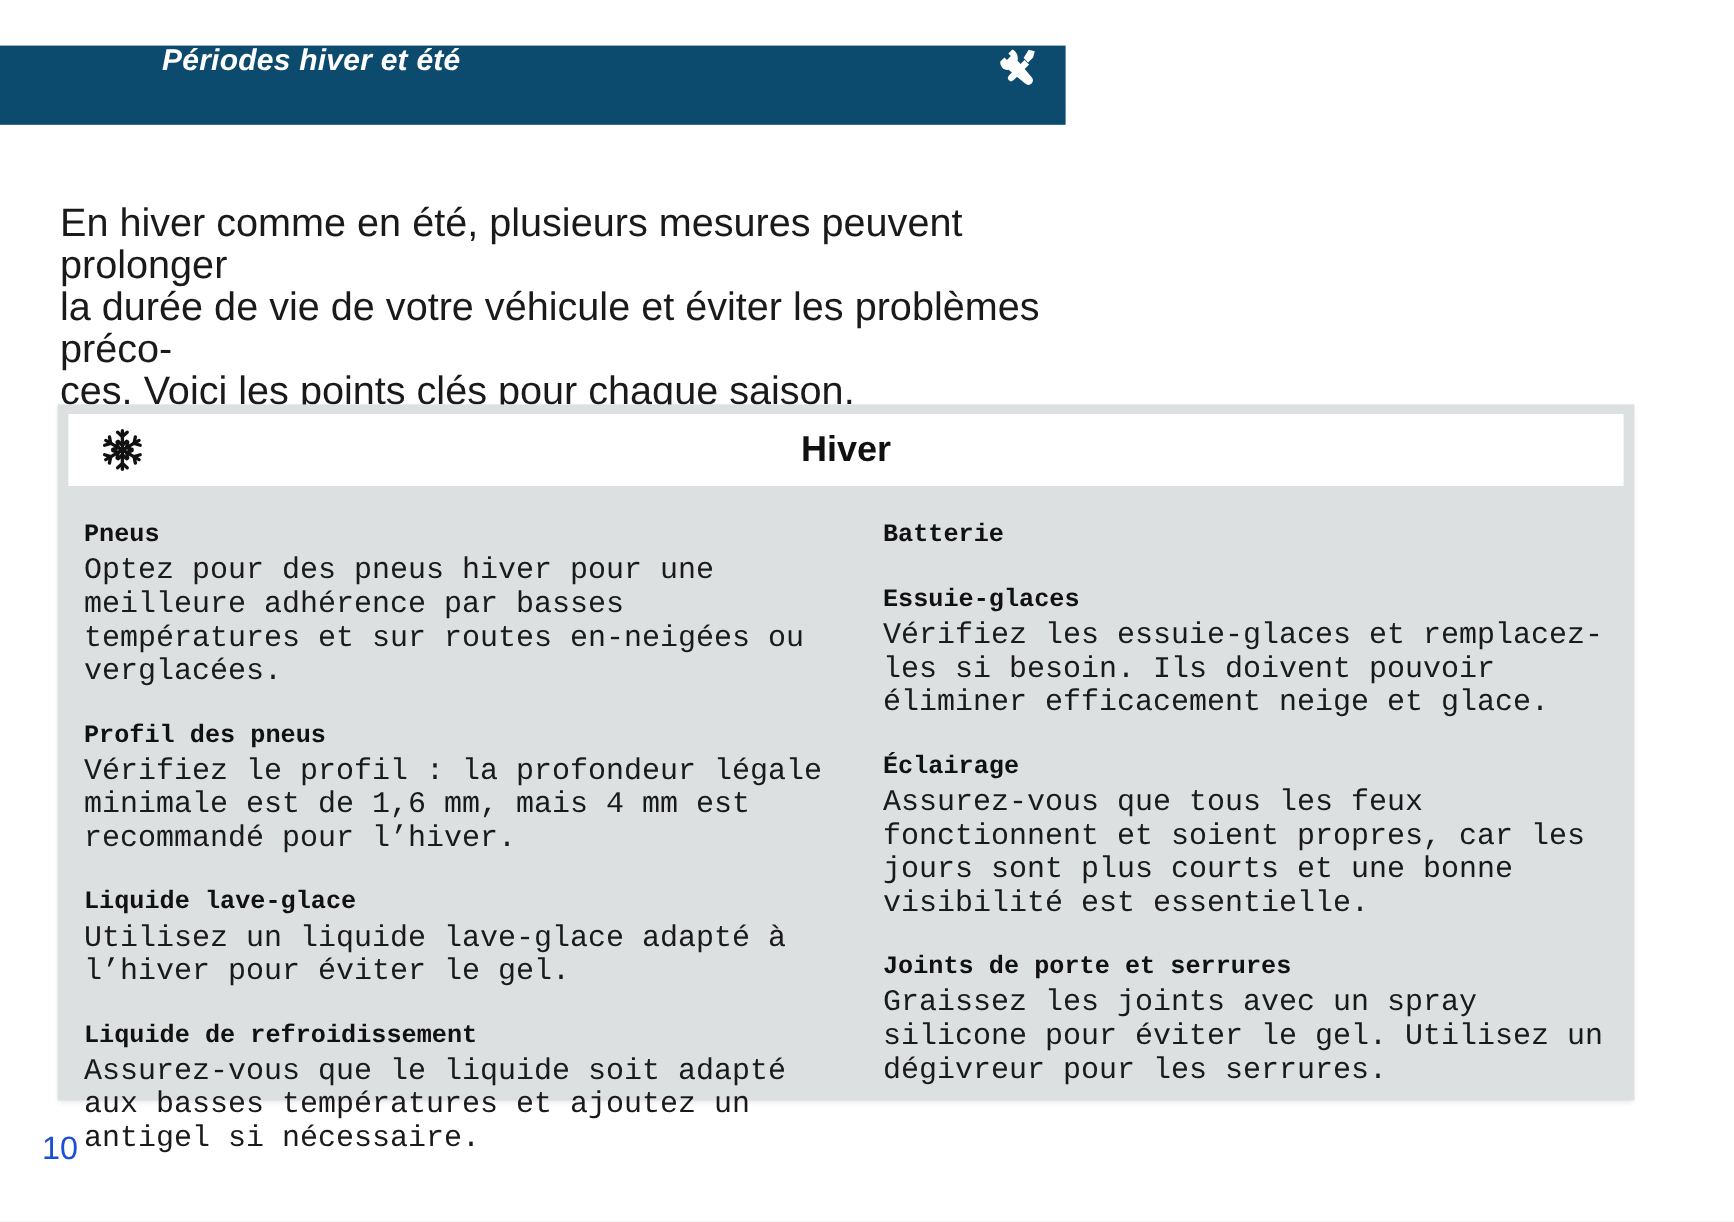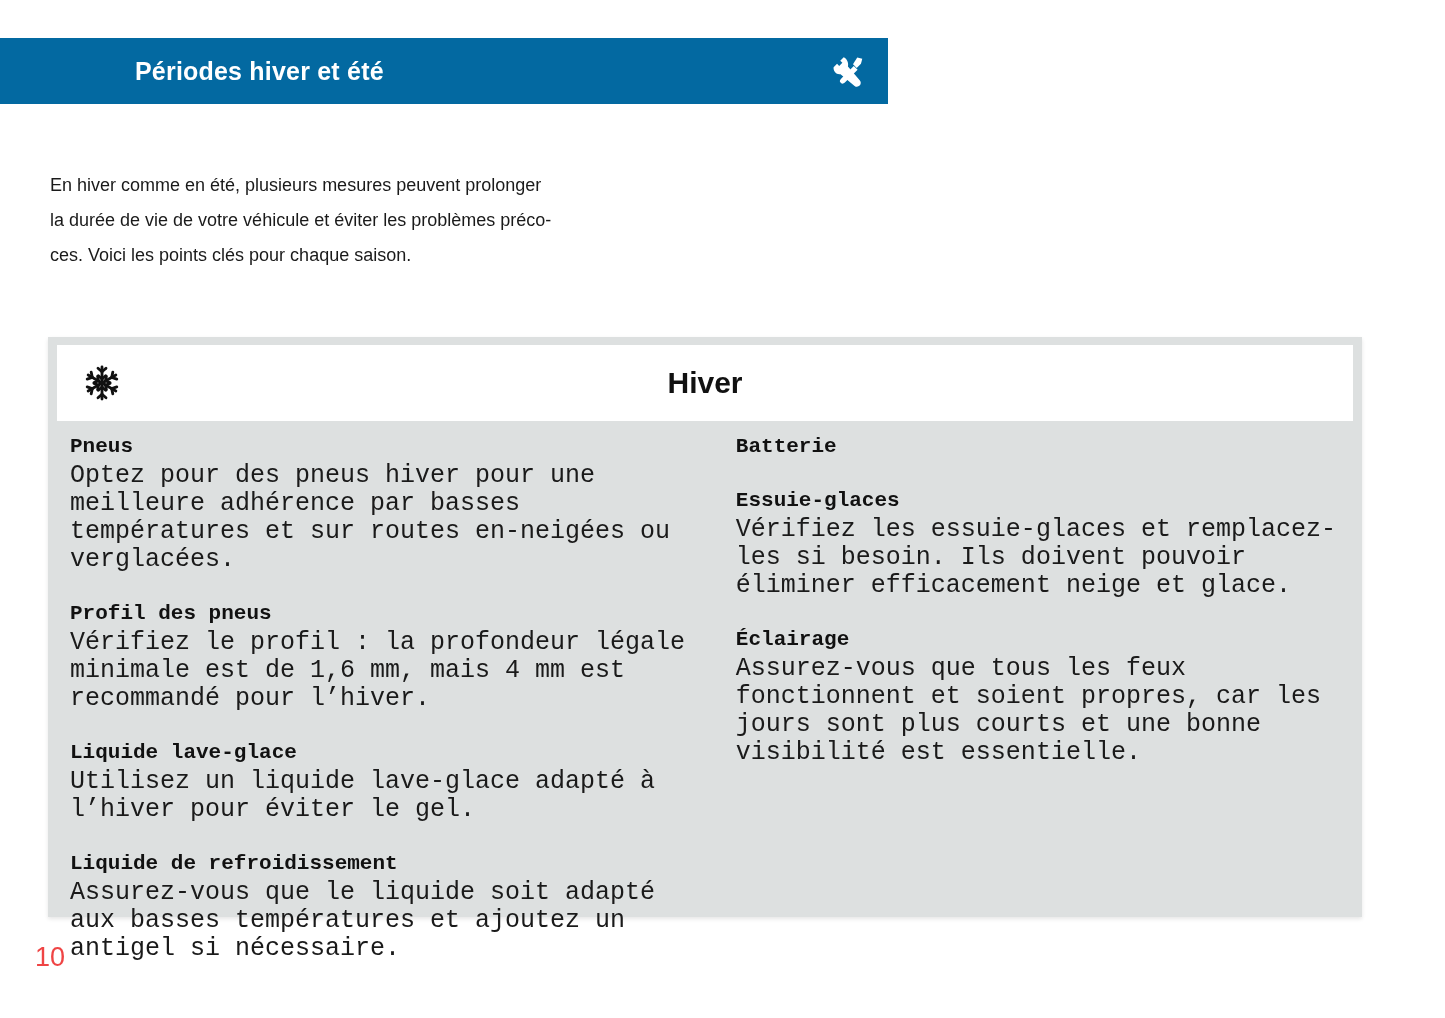--- a/index.html
+++ b/index.html
@@ -16,25 +16,26 @@
     overflow: hidden;
   }
 
   
   .header-bar {
     position: absolute;
     left: 0;
     top: 38px;
     width: 888px;
     height: 66px;
-    background: #0369a1;
-    display: flex;
-    align-items: center;
+    background: #0c4a6e;
+    display: flex;
+    align-items: flex-start;
     box-sizing: border-box;
     padding: 0 22px 0 135px;
+    font-style: italic;
   }
   .header-title {
     color: #ffffff;
     font-size: 25px;
     font-weight: bold;
     letter-spacing: 0.2px;
     line-height: 1;
     flex: 1 1 auto;
     white-space: nowrap;
   }
@@ -47,21 +48,21 @@
     justify-content: center;
   }
   .header-icon svg { display: block; }
 
   
   .intro {
     position: absolute;
     left: 50px;
     top: 168px;
     width: 820px;
-    font-size: 18px;
+    font-size: 33px;
     line-height: 35px;
     color: #1a1a1a;
     white-space: pre-line;
   }
 
   
   .season-card {
     position: absolute;
     left: 48px;
     top: 337px;
@@ -69,21 +70,21 @@
     height: 580px;
     background: #dde0e0;
     box-shadow: 0 2px 4px rgba(0,0,0,0.10);
     box-sizing: border-box;
   }
   .season-header {
     position: absolute;
     left: 9px;
     top: 8px;
     right: 9px;
-    height: 76px;
+    height: 60px;
     background: #ffffff;
     display: flex;
     align-items: center;
     box-sizing: border-box;
     padding: 0 16px;
   }
   .season-icon {
     flex: 0 0 auto;
     width: 42px;
     height: 42px;
@@ -143,21 +144,21 @@
     color: #1a1a1a;
     margin: 0;
   }
 
   
   .page-number {
     position: absolute;
     left: 35px;
     top: 944px;
     font-size: 27px;
-    color: #ef4444;
+    color: #1d4ed8;
     line-height: 1;
   }
 </style>
 </head>
 <body>
 
 <div class="header-bar">
   <div class="header-title">Périodes hiver et été</div>
   <div class="header-icon">
     <svg width="34" height="34" viewBox="0 0 64 64" aria-hidden="true">
@@ -250,18 +251,22 @@
         <div class="entry-title">Batterie</div>
       </div>
       <div class="entry">
         <div class="entry-title">Essuie-glaces</div>
         <div class="entry-text">Vérifiez les essuie-glaces et remplacez-les si besoin. Ils doivent pouvoir éliminer efficacement neige et glace.</div>
       </div>
       <div class="entry">
         <div class="entry-title">Éclairage</div>
         <div class="entry-text">Assurez-vous que tous les feux fonctionnent et soient propres, car les jours sont plus courts et une bonne visibilité est essentielle.</div>
       </div>
+      <div class="entry">
+        <div class="entry-title">Joints de porte et serrures</div>
+        <div class="entry-text">Graissez les joints avec un spray silicone pour éviter le gel. Utilisez un dégivreur pour les serrures.</div>
+      </div>
     </div>
 
   </div>
 </div>
 
 <div class="page-number">10</div>
 
 </body></html>

